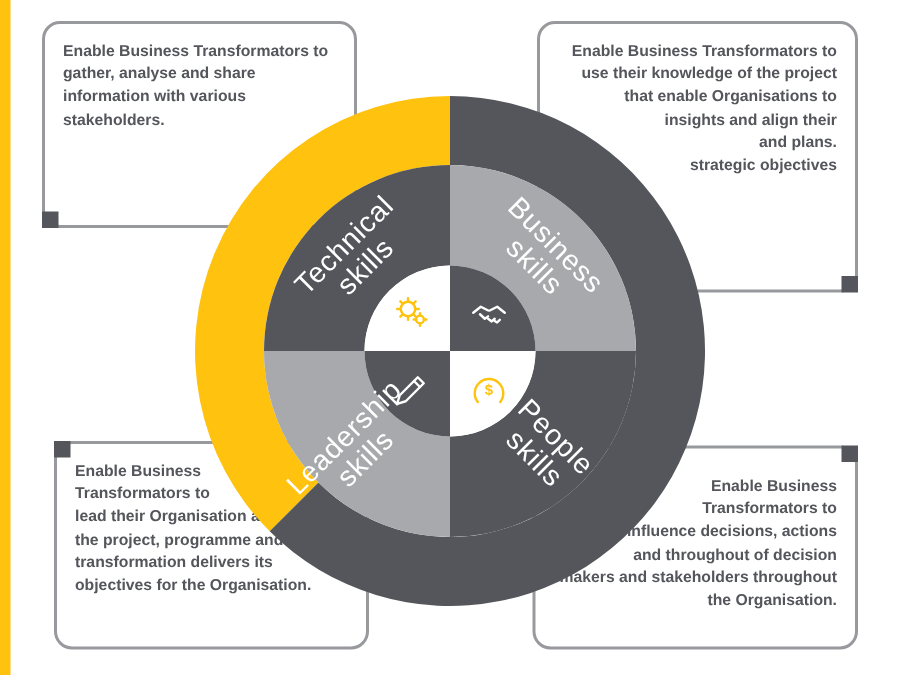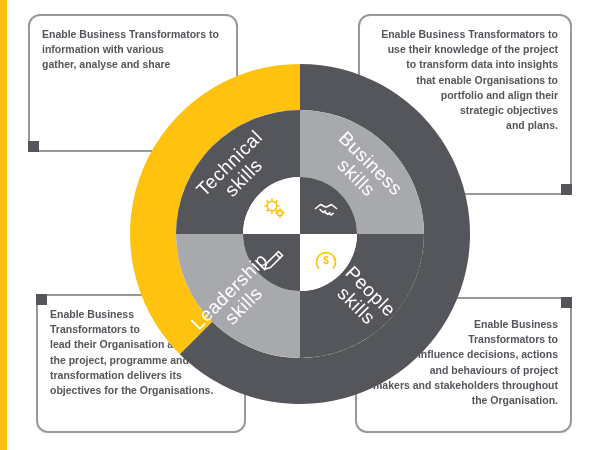--- a/index.html
+++ b/index.html
@@ -46,57 +46,57 @@
 </style>
 </head>
 <body>
 
 <div class="accent-strip"></div>
 
 <div class="callout" id="co-tl">
   <div class="notch bl"></div>
   <div>
     <div class="line">Enable Business Transformators to</div>
+    <div class="line">gather, analyse and share</div>
     <div class="line">information with various</div>
-    <div class="line">gather, analyse and share</div>
+    <div class="line">stakeholders.</div>
   </div>
 </div>
 
 <div class="callout" id="co-tr">
   <div class="notch br"></div>
   <div>
     <div class="line">Enable Business Transformators to</div>
     <div class="line">use their knowledge of the project</div>
-    <div class="line">to transform data into insights</div>
     <div class="line">that enable Organisations to</div>
-    <div class="line">portfolio and align their</div>
+    <div class="line">insights and align their</div>
+    <div class="line">and plans.</div>
     <div class="line">strategic objectives</div>
-    <div class="line">and plans.</div>
   </div>
 </div>
 
 <div class="callout" id="co-bl">
   <div class="notch tl"></div>
   <div>
     <div class="line">Enable Business</div>
     <div class="line">Transformators to</div>
     <div class="line">lead their Organisation at</div>
     <div class="line">the project, programme and</div>
     <div class="line">transformation delivers its</div>
-    <div class="line">objectives for the Organisations.</div>
+    <div class="line">objectives for the Organisation.</div>
   </div>
 </div>
 
 <div class="callout" id="co-br">
   <div class="notch tr"></div>
   <div>
     <div class="line">Enable Business</div>
     <div class="line">Transformators to</div>
     <div class="line">influence decisions, actions</div>
-    <div class="line">and behaviours of project</div>
+    <div class="line">and throughout of decision</div>
     <div class="line">makers and stakeholders throughout</div>
     <div class="line">the Organisation.</div>
   </div>
 </div>
 
 <svg class="wheel" viewBox="-182 -182 364 364">
 
   <path d="M -120.2,120.2 A 170,170 0 0 1 0,-170 L 0,-124 A 124,124 0 0 0 -87.7,87.7 Z" fill="#FFC20E"></path>
   <path d="M 0,-170 A 170,170 0 1 1 -120.2,120.2 L -87.7,87.7 A 124,124 0 1 0 0,-124 Z" fill="#54565B"></path>
 

